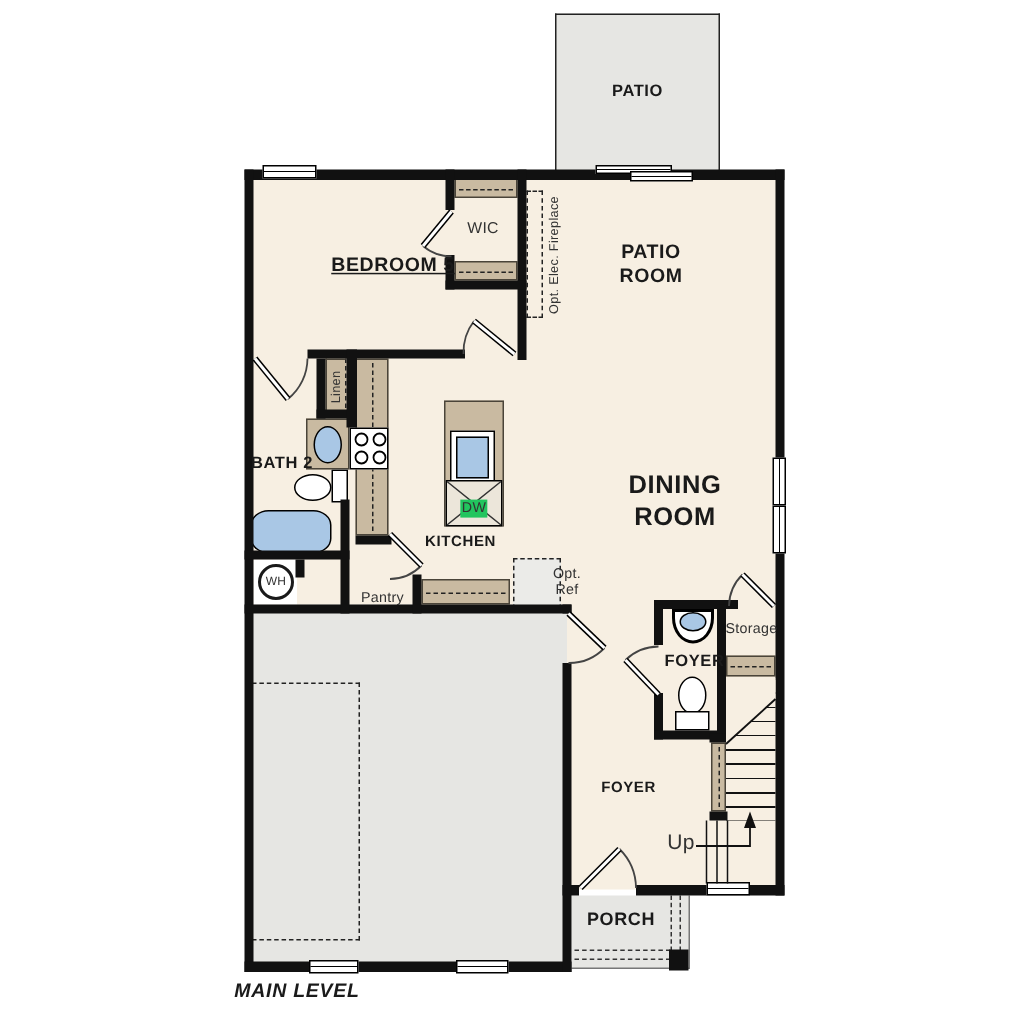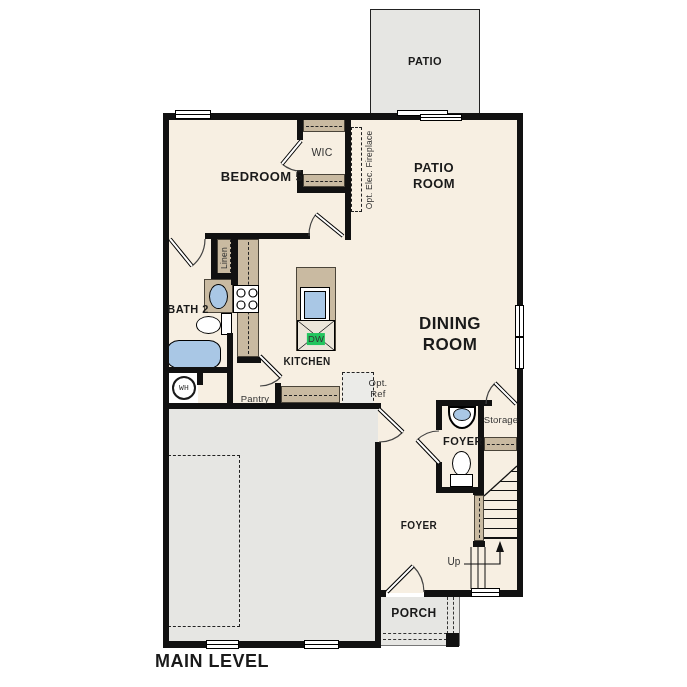--- a/index.html
+++ b/index.html
@@ -169,34 +169,34 @@
     </g>
     <g stroke="#000" stroke-width="1.2" fill="#fff">
       <circle cx="241" cy="293" r="4"></circle>
         <circle cx="253" cy="293" r="4"></circle>
       <circle cx="241" cy="305" r="4"></circle>
         <circle cx="253" cy="305" r="4"></circle>
     </g>
   </svg>
 
   <div class="lbl" style="left:425px;top:62px;font-size:11px;">PATIO</div>
-  <div class="lbl" style="left:262px;top:177px;font-size:13px;">BEDROOM 5</div>
+  <div class="lbl" style="left:262px;top:177px;font-size:13px;text-decoration:underline;">BEDROOM 5</div>
   <div class="lbl small" style="left:322px;top:153px;font-size:10.5px;">WIC</div>
   <div class="lbl" style="left:434px;top:176px;font-size:13px;">PATIO
 ROOM</div>
   <div class="lbl" style="left:188px;top:310px;font-size:11px;">BATH 2</div>
   <div class="lbl" style="left:307px;top:362px;font-size:10px;">KITCHEN</div>
   <div class="lbl" style="left:450px;top:334px;font-size:17px;">DINING
 ROOM</div>
   <div class="lbl" style="left:463px;top:442px;font-size:11px;">FOYER</div>
   <div class="lbl small" style="left:501px;top:420px;font-size:9.5px;">Storage</div>
   <div class="lbl" style="left:419px;top:526px;font-size:10px;">FOYER</div>
   <div class="lbl" style="left:414px;top:613px;font-size:12px;">PORCH</div>
   <div class="lbl small vtext" style="left:369px;top:170px;font-size:8.5px;">Opt. Elec. Fireplace</div>
   <div class="lbl small vtext" style="left:224px;top:258px;font-size:8.5px;">Linen</div>
   <div class="lbl small" style="left:255px;top:399px;font-size:9.5px;">Pantry</div>
   <div class="lbl small" style="left:378px;top:389px;font-size:9.5px;line-height:1.15;">Opt.
 Ref</div>
   <div class="lbl small" style="left:316px;top:339px;font-size:9.5px;background:#22c55e;padding:0 1px;">DW</div>
-  <div class="lbl small" style="left:184px;top:388px;font-size:8px;font-family:Liberation Mono, monospace;">WH</div>
-  <div class="lbl small" style="left:454px;top:562px;font-size:10px;">Up</div>
-  <div class="lbl" style="left:212px;top:661px;font-size:18px;letter-spacing:.5px;">MAIN LEVEL</div>
+  <div class="lbl small" style="left:184px;top:388px;font-size:8px;">WH</div>
+  <div class="lbl small" style="left:454px;top:562px;font-size:14px;">Up</div>
+  <div class="lbl" style="left:198px;top:661px;font-size:13px;letter-spacing:.5px;font-style:italic;">MAIN LEVEL</div>
 </div>
 
 </body></html>

